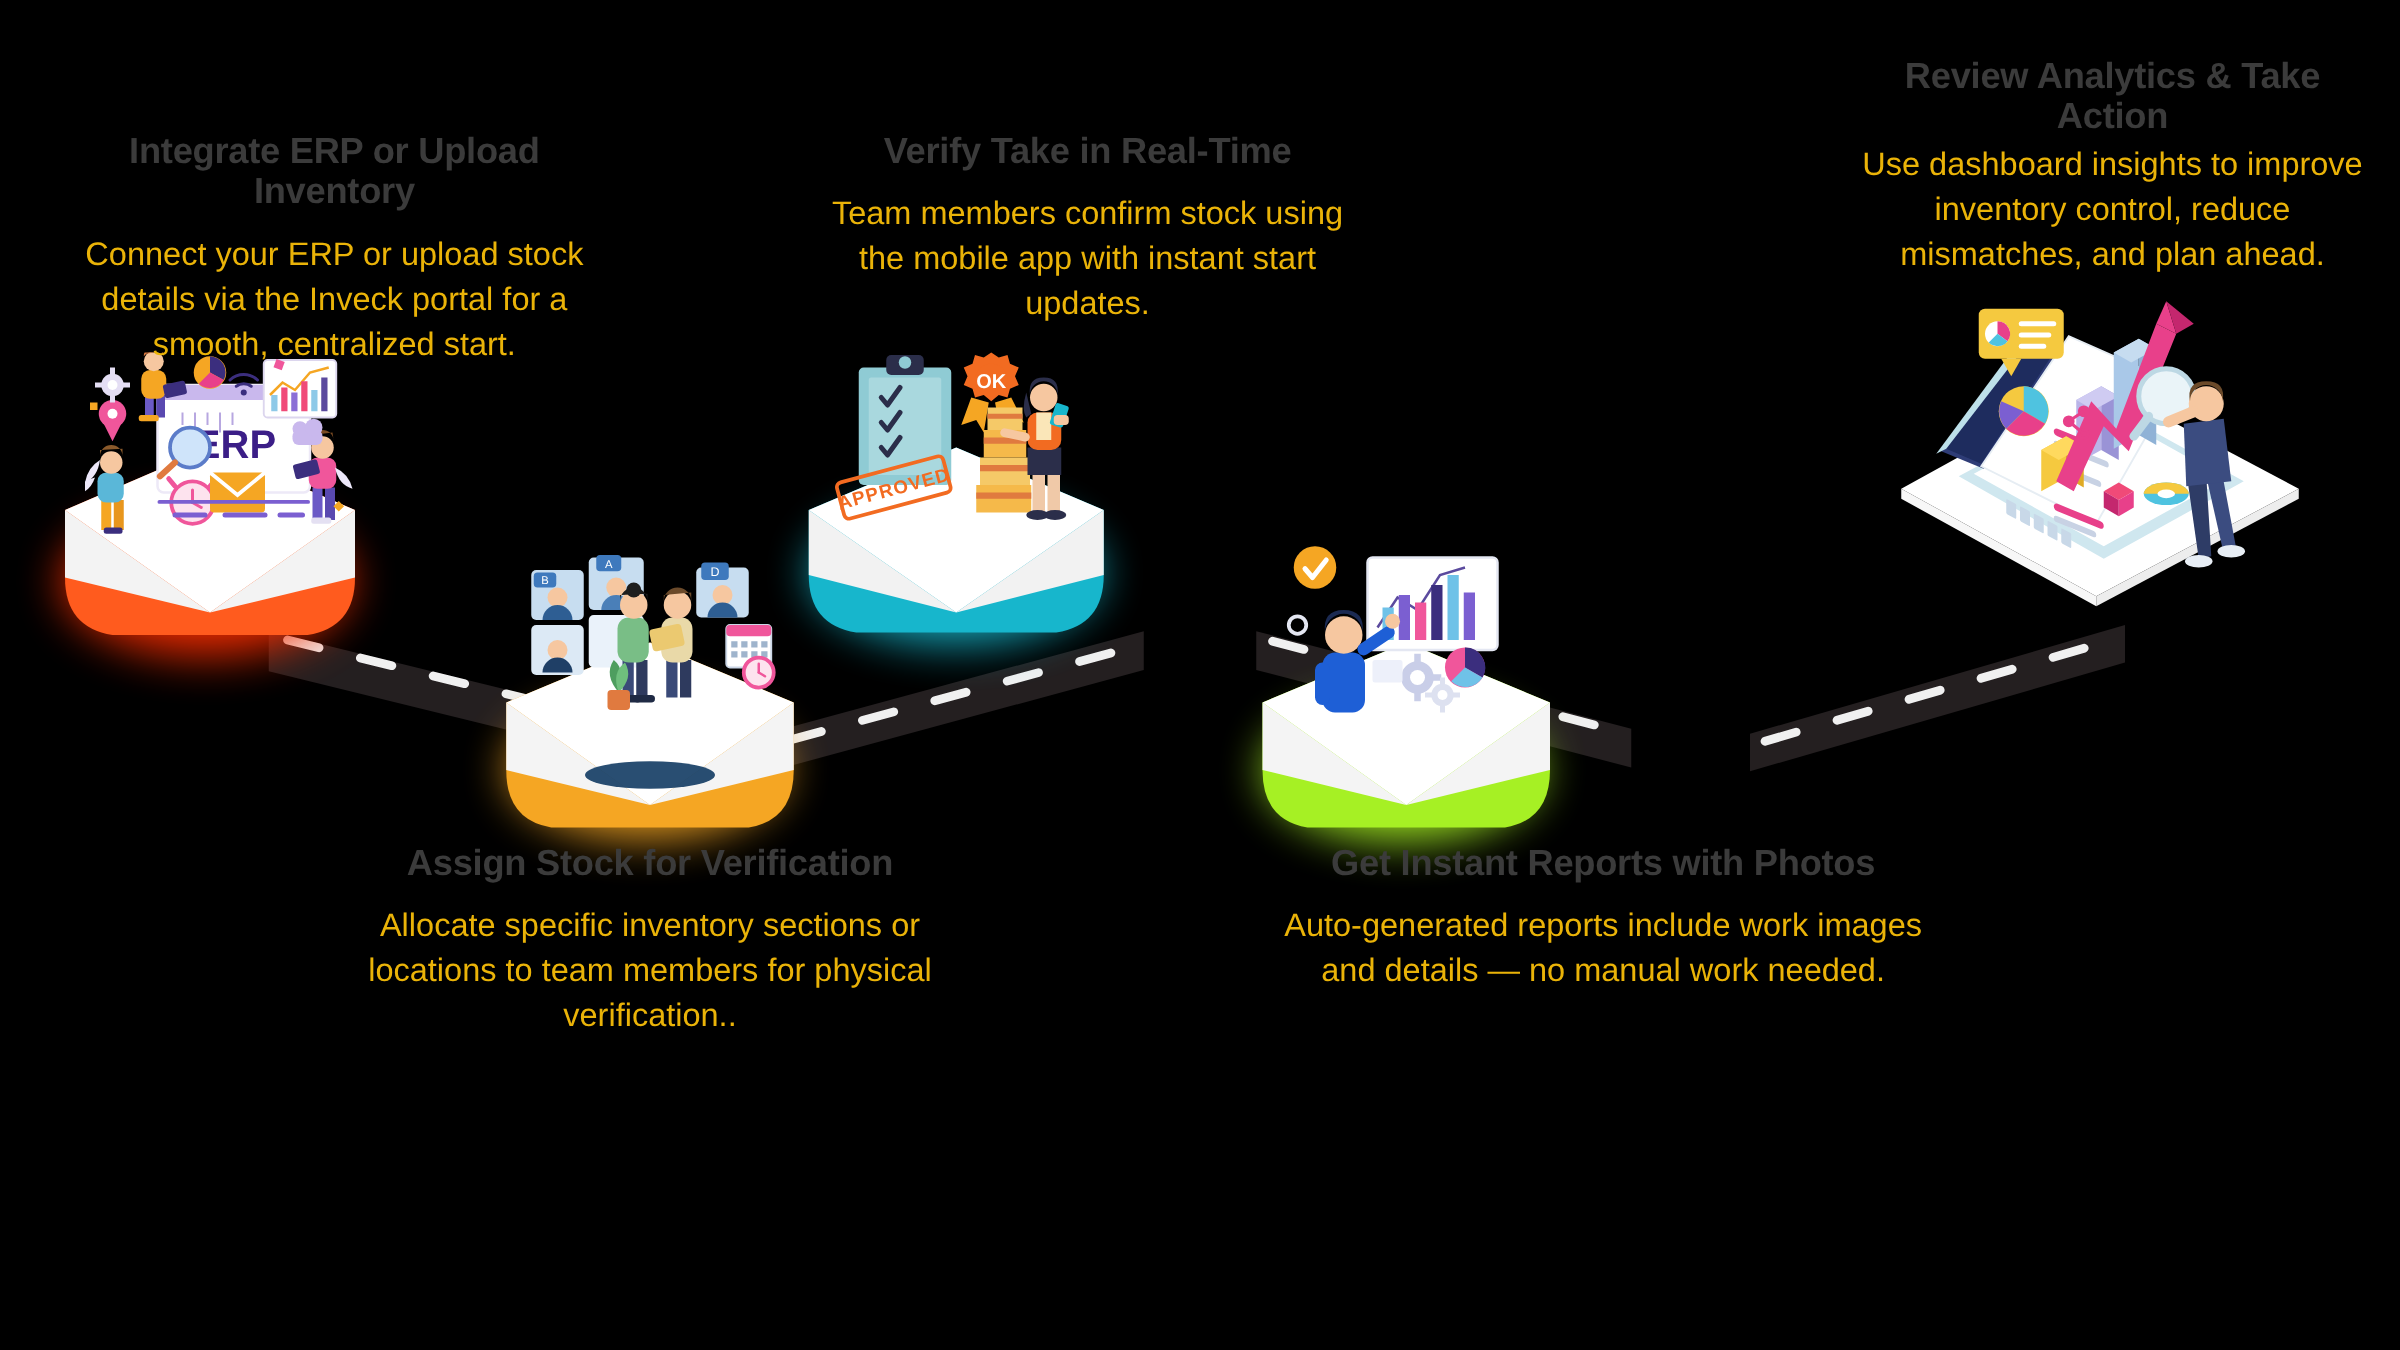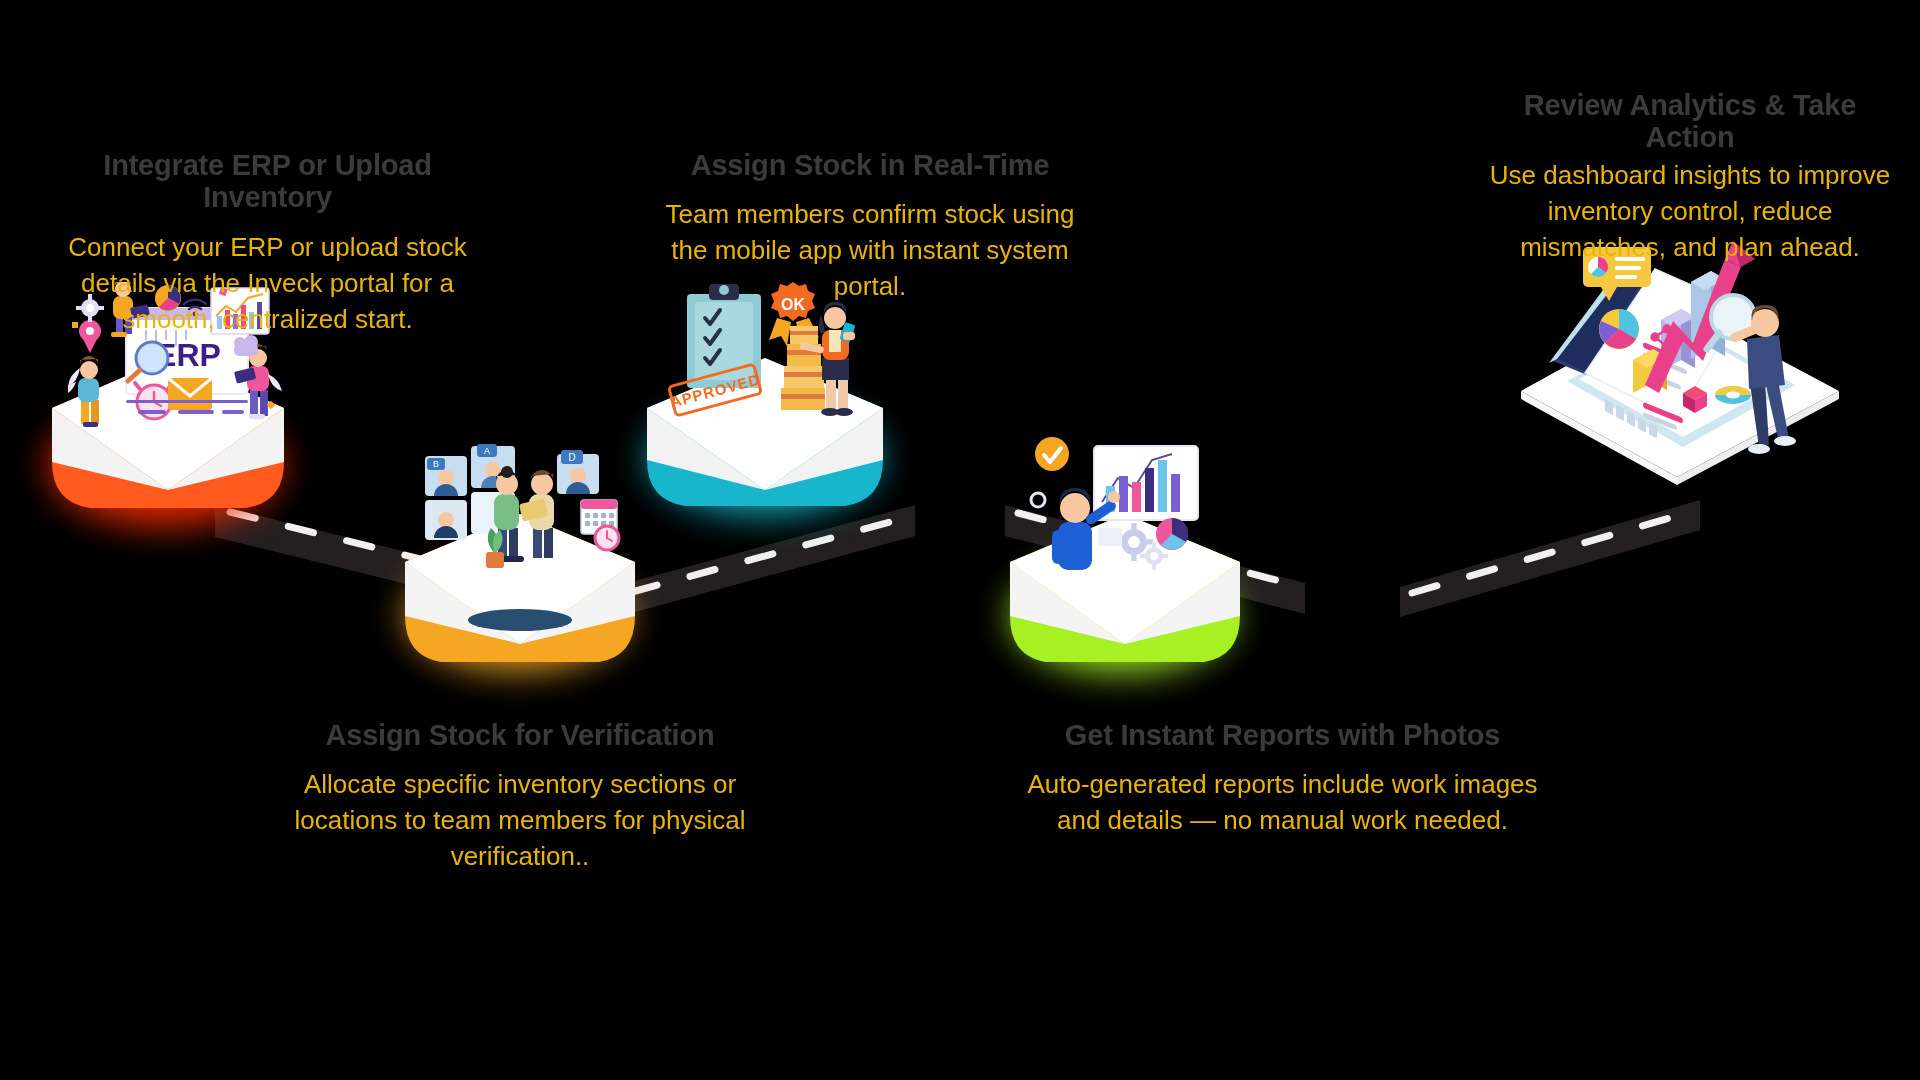--- a/index.html
+++ b/index.html
@@ -5,21 +5,21 @@
   * { box-sizing: border-box; margin: 0; padding: 0; }
   html, body {
     width: 1920px; height: 1080px;
     background: #000000;
     overflow: hidden;
     font-family: "Liberation Sans", sans-serif;
   }
   #stage { position: relative; width: 1920px; height: 1080px; background: #000; }
 
   
-  .txtblock { position: absolute; text-align: center; margin-top: 44px; }
+  .txtblock { position: absolute; text-align: center; }
   .step-title {
     font-weight: 700;
     font-size: 29px;
     line-height: 1.12;
     color: #3b3b3b;
     letter-spacing: -0.2px;
     font-family: "Liberation Sans", sans-serif;
   }
   .step-desc {
     font-weight: 400;
@@ -535,22 +535,22 @@
     <div class="step-title">Assign Stock for Verification</div>
     <div class="step-desc">Allocate specific inventory sections or locations to team members for physical verification..</div>
   </div>
 
   <div class="txtblock" style="left:45px; top:105px; width:445px;">
     <div class="step-title">Integrate ERP or Upload Inventory</div>
     <div class="step-desc">Connect your ERP or upload stock details via the Inveck portal for a smooth, centralized start.</div>
   </div>
 
   <div class="txtblock" style="left:655px; top:105px; width:430px;">
-    <div class="step-title">Assign Stock in Real-Time</div>
-    <div class="step-desc">Team members confirm stock using the mobile app with instant system portal.</div>
+    <div class="step-title">Verify Take in Real-Time</div>
+    <div class="step-desc">Team members confirm stock using the mobile app with instant start updates.</div>
   </div>
 
   <div class="txtblock" style="left:1020px; top:675px; width:525px;">
     <div class="step-title">Get Instant Reports with Photos</div>
     <div class="step-desc">Auto-generated reports include work images and details — no manual work needed.</div>
   </div>
 
   <div class="txtblock tight" style="left:1480px; top:45px; width:420px;">
     <div class="step-title">Review Analytics &amp; Take Action</div>
     <div class="step-desc">Use dashboard insights to improve inventory control, reduce mismatches, and plan ahead.</div>

